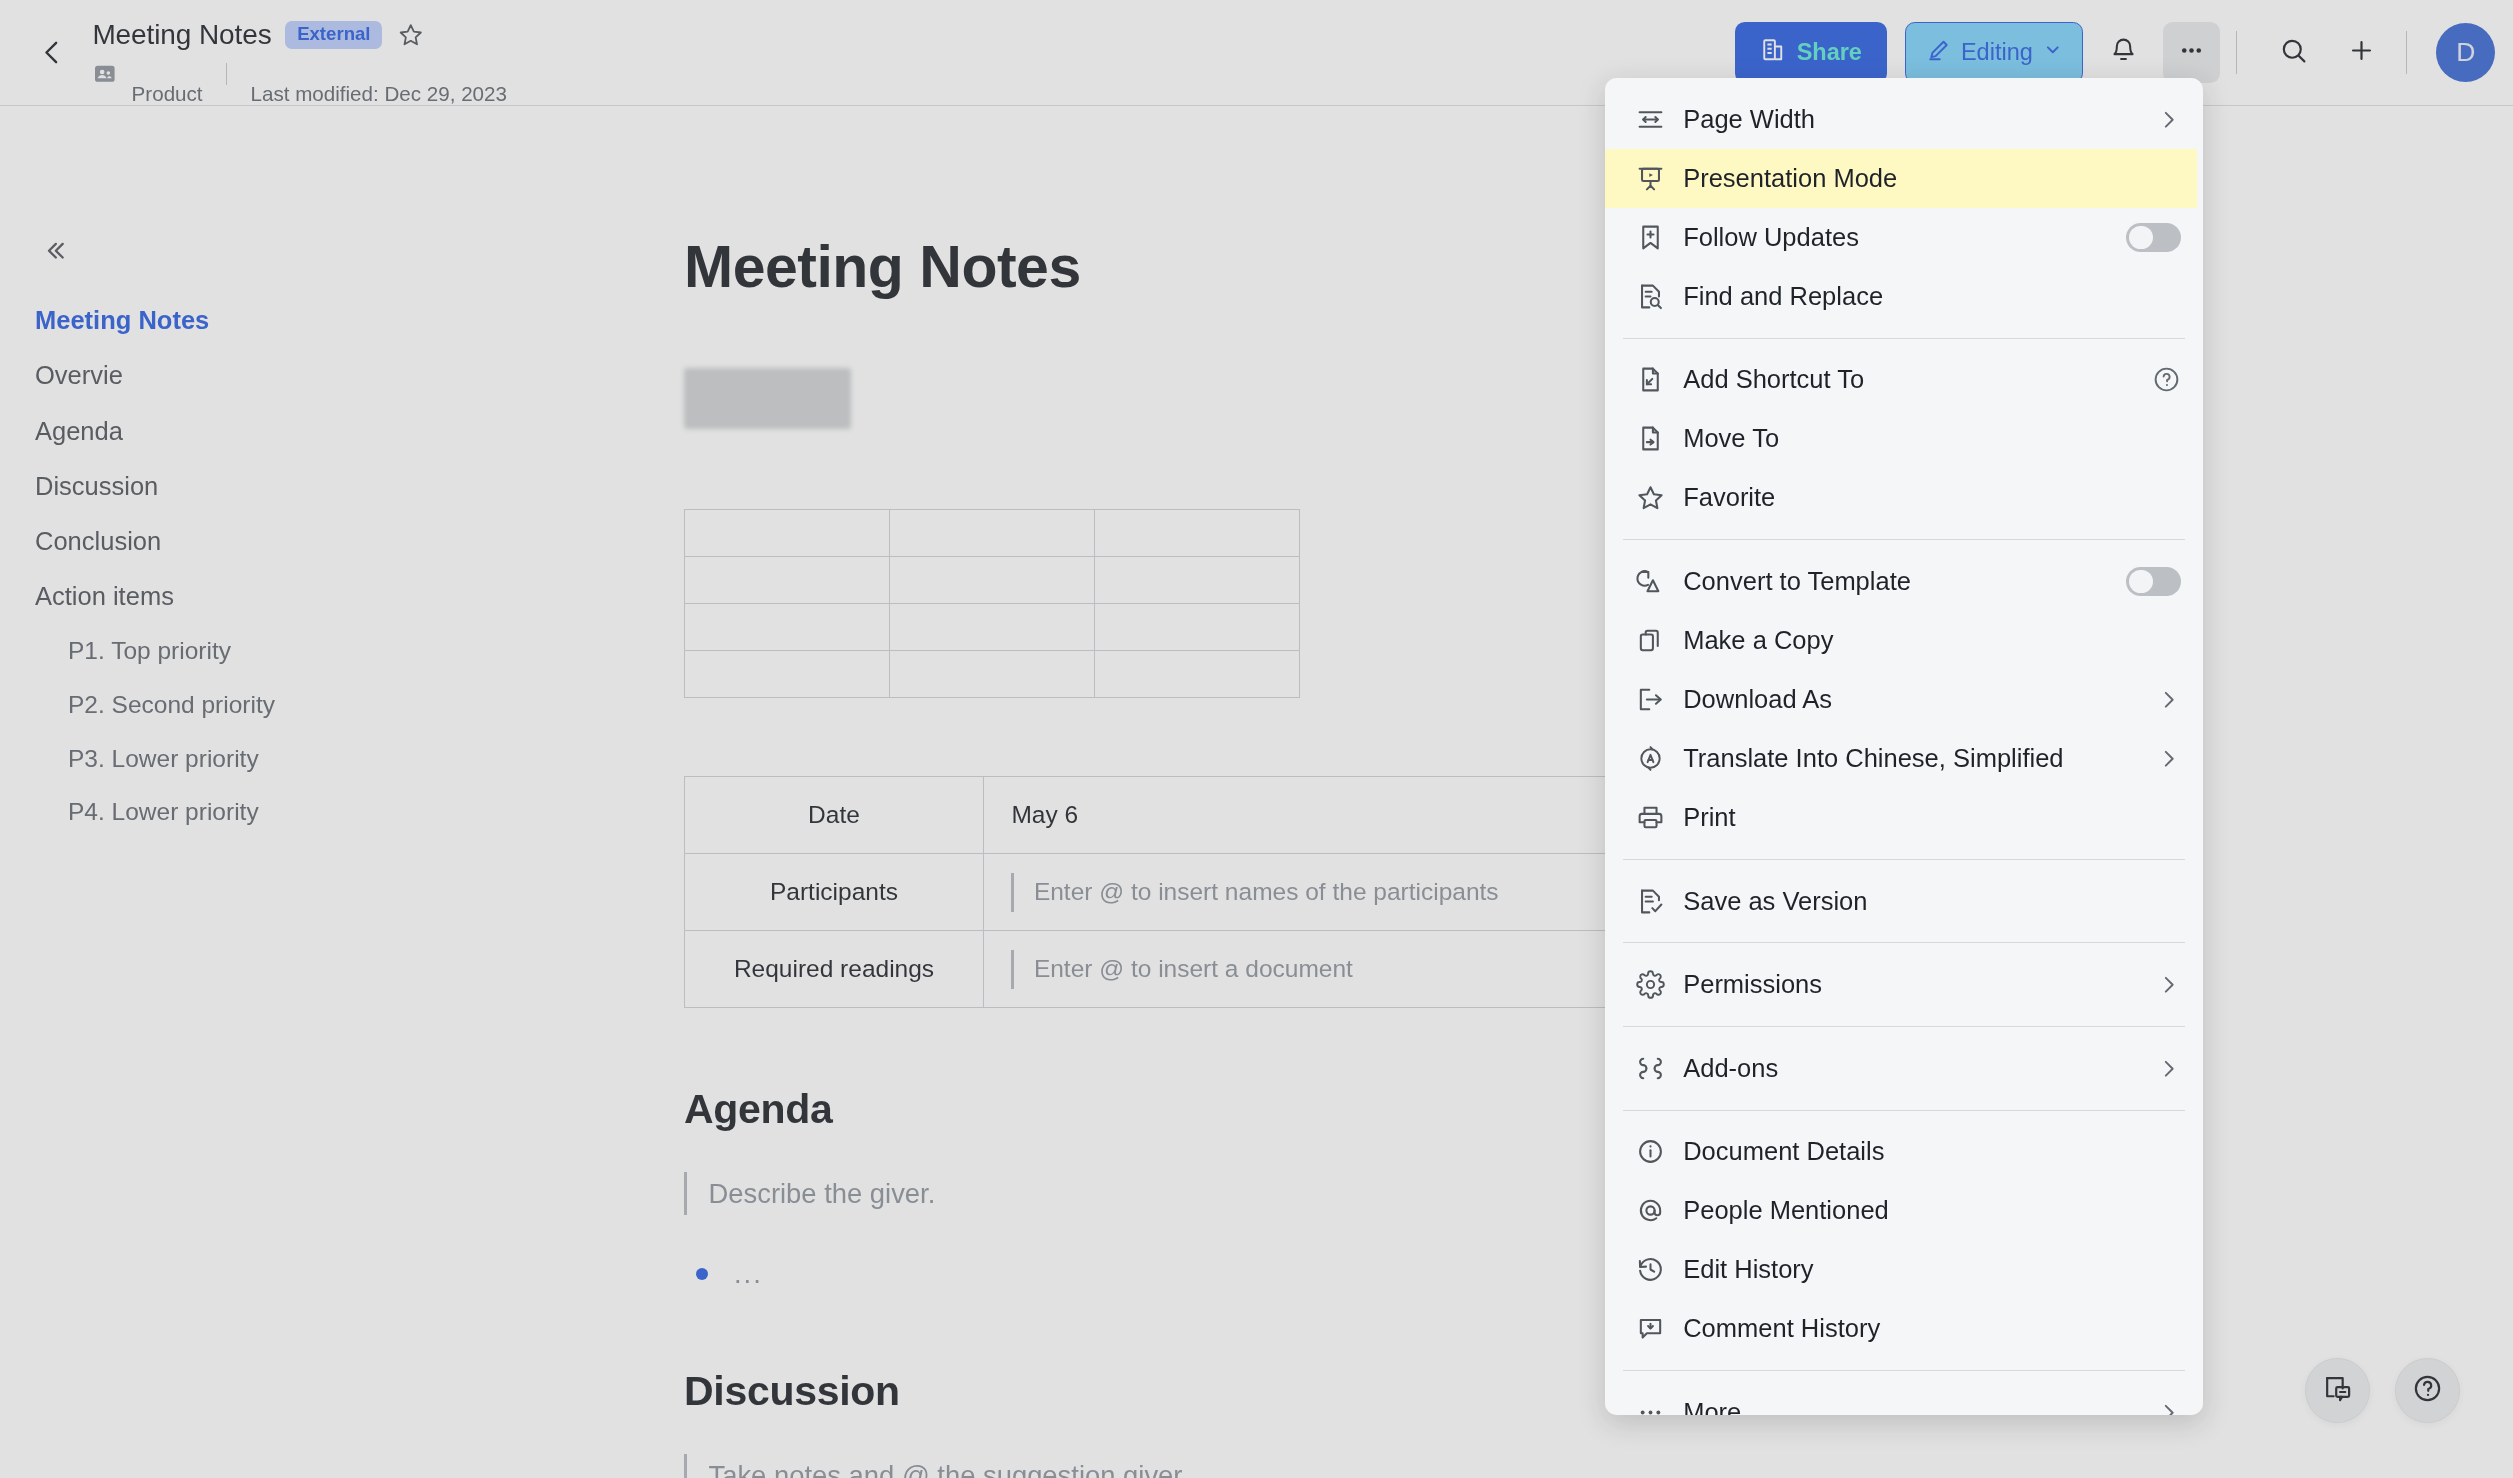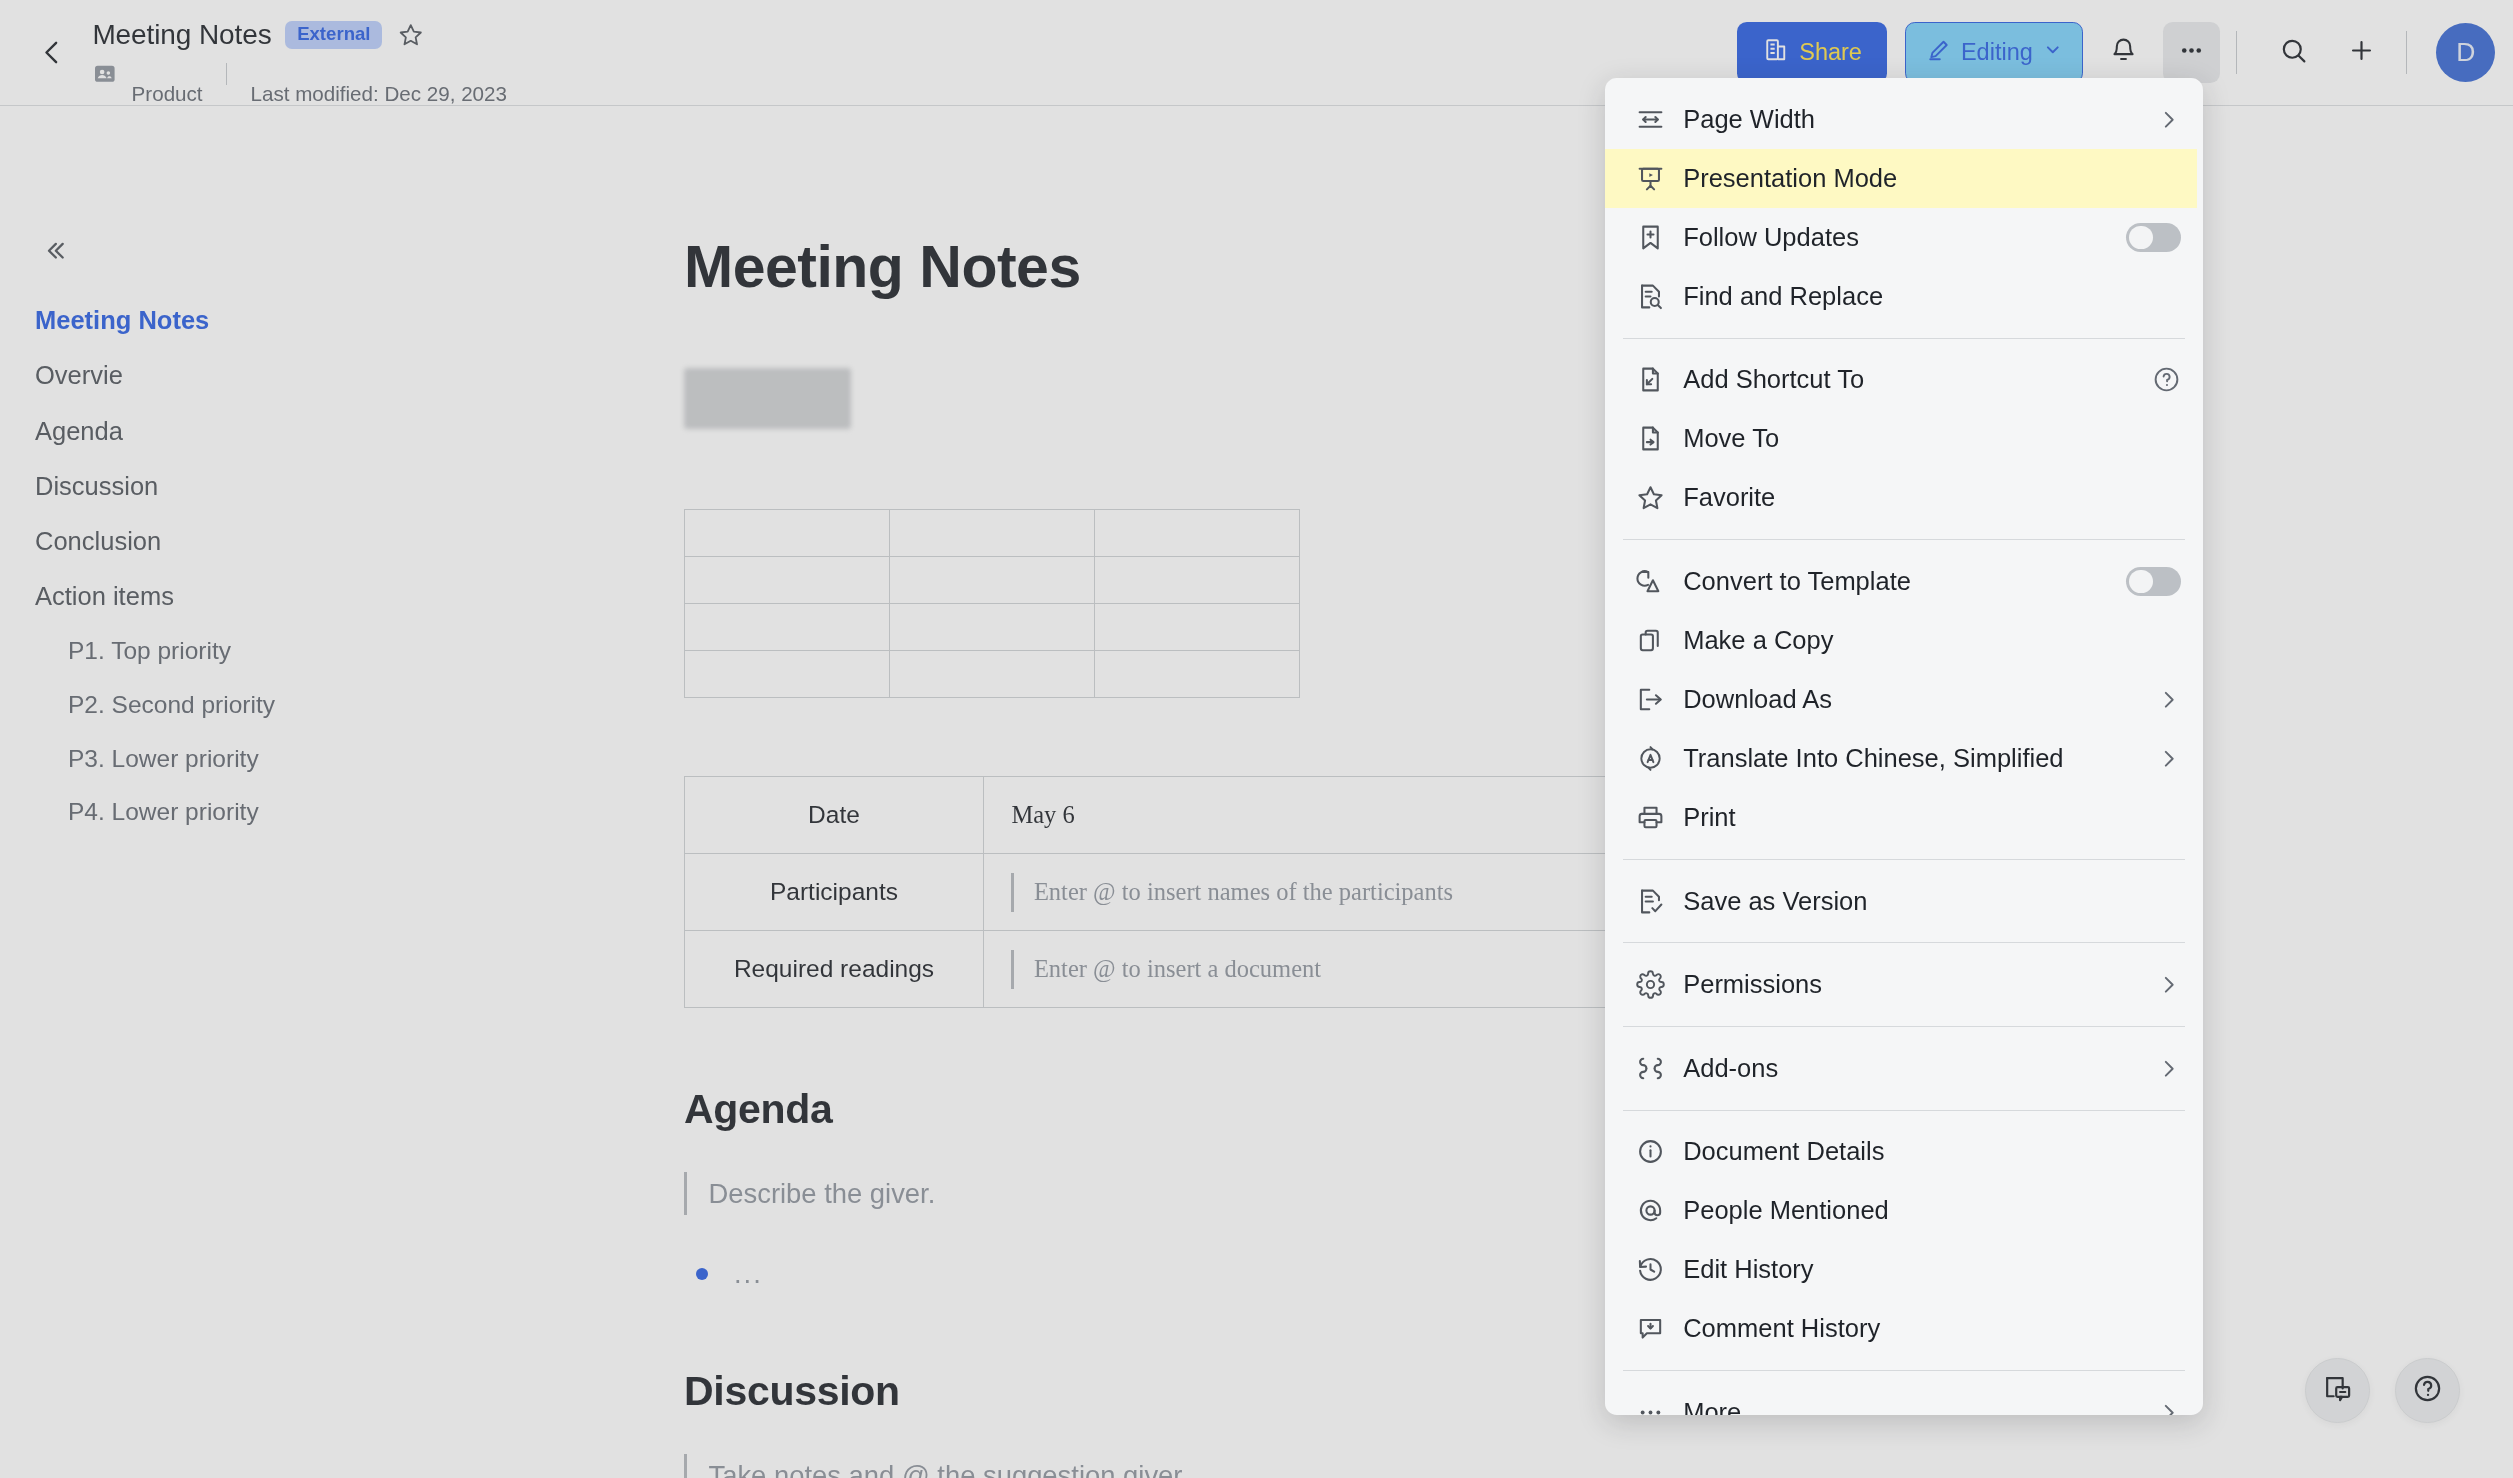--- a/index.html
+++ b/index.html
@@ -54,24 +54,25 @@
   .meta-row { display: flex; align-items: center; gap: 13.7px; margin-top: 3.9px; height: 31px;}
   .meta-icon { width: 25.5px; height: 21.6px; display:flex;align-items:center;justify-content:center;}
   .meta-text { font-size: 20.6px; color: #646a73; margin-top: 40px; }
   .meta-sep { width: 1px; height: 21.6px; background: #c6c9cd; margin: 0 9.8px; }
 
   .header-right {
     margin-left: auto; display: flex; align-items: center; gap: 0; padding-right: 17.6px;
   }
   .btn-share {
     display:flex; align-items:center; gap: 10.8px;
-    background: #2b5fe3; color: #fde047;
+    background: #2b5fe3; color: #5eead4;
     font-size: 23.5px; height: 61px; padding: 0 25.5px;
     border-radius: 9.8px; cursor: pointer; border: none;
     font-family: "Liberation Sans", sans-serif;
+    font-weight: bold;
   }
   .btn-editing {
     display:flex; align-items:center; gap: 9.8px;
     background: #7dd3fc; color: #2b5fe3;
     border: 1.5px solid #2b5fe3;
     font-size: 23.5px; height: 61px; padding: 0 19.6px;
     border-radius: 9.8px; cursor: pointer; margin-left: 17.6px;
     font-family: "Liberation Sans", sans-serif;
   }
   .icon-btn {
@@ -121,21 +122,21 @@
     border: 1.5px solid #b6babe;
   }
   .empty-table td { border: 1px solid #cfd2d5; height: 47px; }
 
   .info-table {
     margin-top: 78px; width: 1470px; border-collapse: collapse;
     border: 1px solid #cfd2d5;
   }
   .info-table td { border: 1px solid #cfd2d5; height: 77px; font-size: 24.5px; color: #1f2329; }
   .info-table td.label { width: 299px; text-align: center; }
-  .info-table td.value { padding-left: 27.4px; font-family: Liberation Serif, serif; }
+  .info-table td.value { padding-left: 27.4px; }
   .ph-wrap { display: flex; align-items: center; gap: 19.6px; }
   .ph-bar { width: 2.9px; height: 39px; background: #b4b8bd; }
   .ph-text { color: #8f959e; font-size: 24.5px; }
 
   .doc-h2 { font-size: 41px; color: #1f2329; font-weight: 700; margin-top: 78px; letter-spacing: -0.3px; }
   .para-ph { display: flex; align-items: center; gap: 21.6px; margin-top: 39px; }
   .para-ph .ph-bar { height: 43px; }
   .para-ph .ph-text { font-size: 27.4px; }
   .bullet-row { display:flex; align-items:center; gap: 25.5px; margin-top: 43px; padding-left: 11.8px;}
   .bullet-dot { width: 12.7px; height: 12.7px; border-radius: 50%; background: #2b5fe3; }

